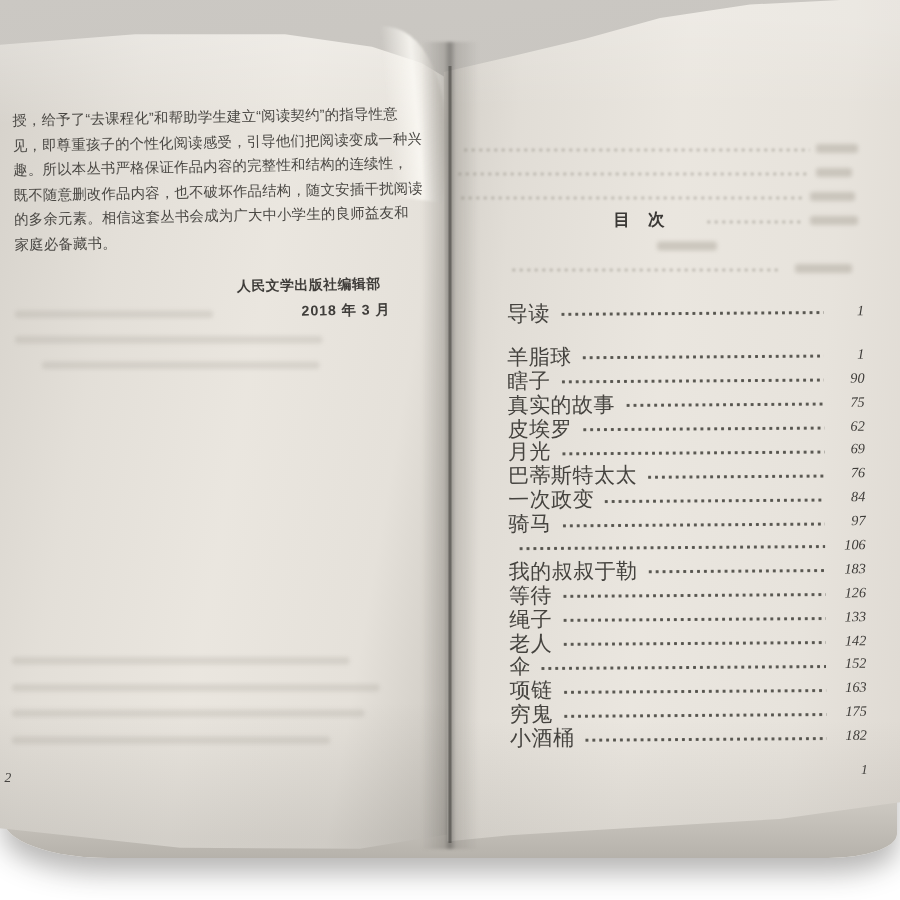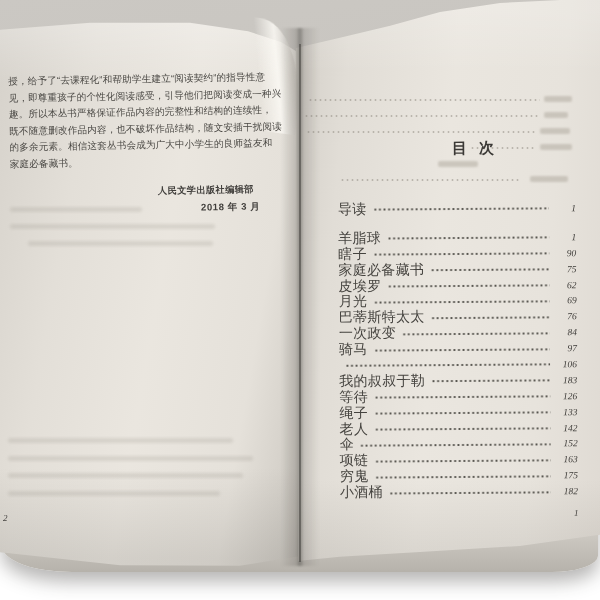--- a/index.html
+++ b/index.html
@@ -39,21 +39,21 @@
   .left-text .pline{white-space:nowrap;line-height:16.6px;}
   .publisher{position:absolute;left:158px;top:184px;z-index:5;transform:rotate(-1deg);
     font-size:9.2px;font-weight:700;letter-spacing:.4px;color:#3f3d3a;white-space:nowrap;}
   .pubdate{position:absolute;left:201px;top:201px;z-index:5;transform:rotate(-1deg);
     font-size:9.5px;font-weight:700;letter-spacing:.6px;color:#3f3d3a;white-space:nowrap;}
   .pageno{position:absolute;z-index:5;font-family:"Liberation Serif",serif;font-style:italic;
     font-size:9px;color:#44423f;}
   .pageno.left{left:3px;top:513px;}
   .pageno.right{left:574px;top:508px;}
   
-  .toc-title{position:absolute;left:452px;top:139px;z-index:5;font-size:15px;font-weight:700;
+  .toc-title{position:absolute;left:409px;top:139px;z-index:5;font-size:11px;font-weight:700;
     letter-spacing:12px;color:#3b3936;white-space:nowrap;transform:rotate(-.3deg);}
   .toc{position:absolute;left:339px;top:201px;width:238px;z-index:5;transform:rotate(-.4deg);}
   .toc .row{display:flex;align-items:center;height:15.9px;}
   .toc .row.gap{margin-top:13px;}
   .toc .t{white-space:nowrap;font-size:14px;letter-spacing:.3px;color:#45433f;font-weight:500;}
   .toc .leader{flex:1;height:10px;margin:1px 3px 0 6px;
     background-image:radial-gradient(circle,#57554f .9px,rgba(0,0,0,0) 1.2px);
     background-size:4.6px 10px;background-position:0 55%;background-repeat:repeat-x;}
   .toc .pg{width:24px;text-align:right;font-family:"Liberation Serif",serif;font-style:italic;
     font-size:9.5px;color:#3e3c39;}
@@ -127,21 +127,21 @@
         <span class="t">羊脂球</span>
         <span class="leader"></span>
         <span class="pg">1</span>
       </div>
     <div class="row">
         <span class="t">瞎子</span>
         <span class="leader"></span>
         <span class="pg">90</span>
       </div>
     <div class="row">
-        <span class="t">家庭必备藏书</span>
+        <span class="t">真实的故事</span>
         <span class="leader"></span>
         <span class="pg">75</span>
       </div>
     <div class="row">
         <span class="t">皮埃罗</span>
         <span class="leader"></span>
         <span class="pg">62</span>
       </div>
     <div class="row">
         <span class="t">月光</span>

